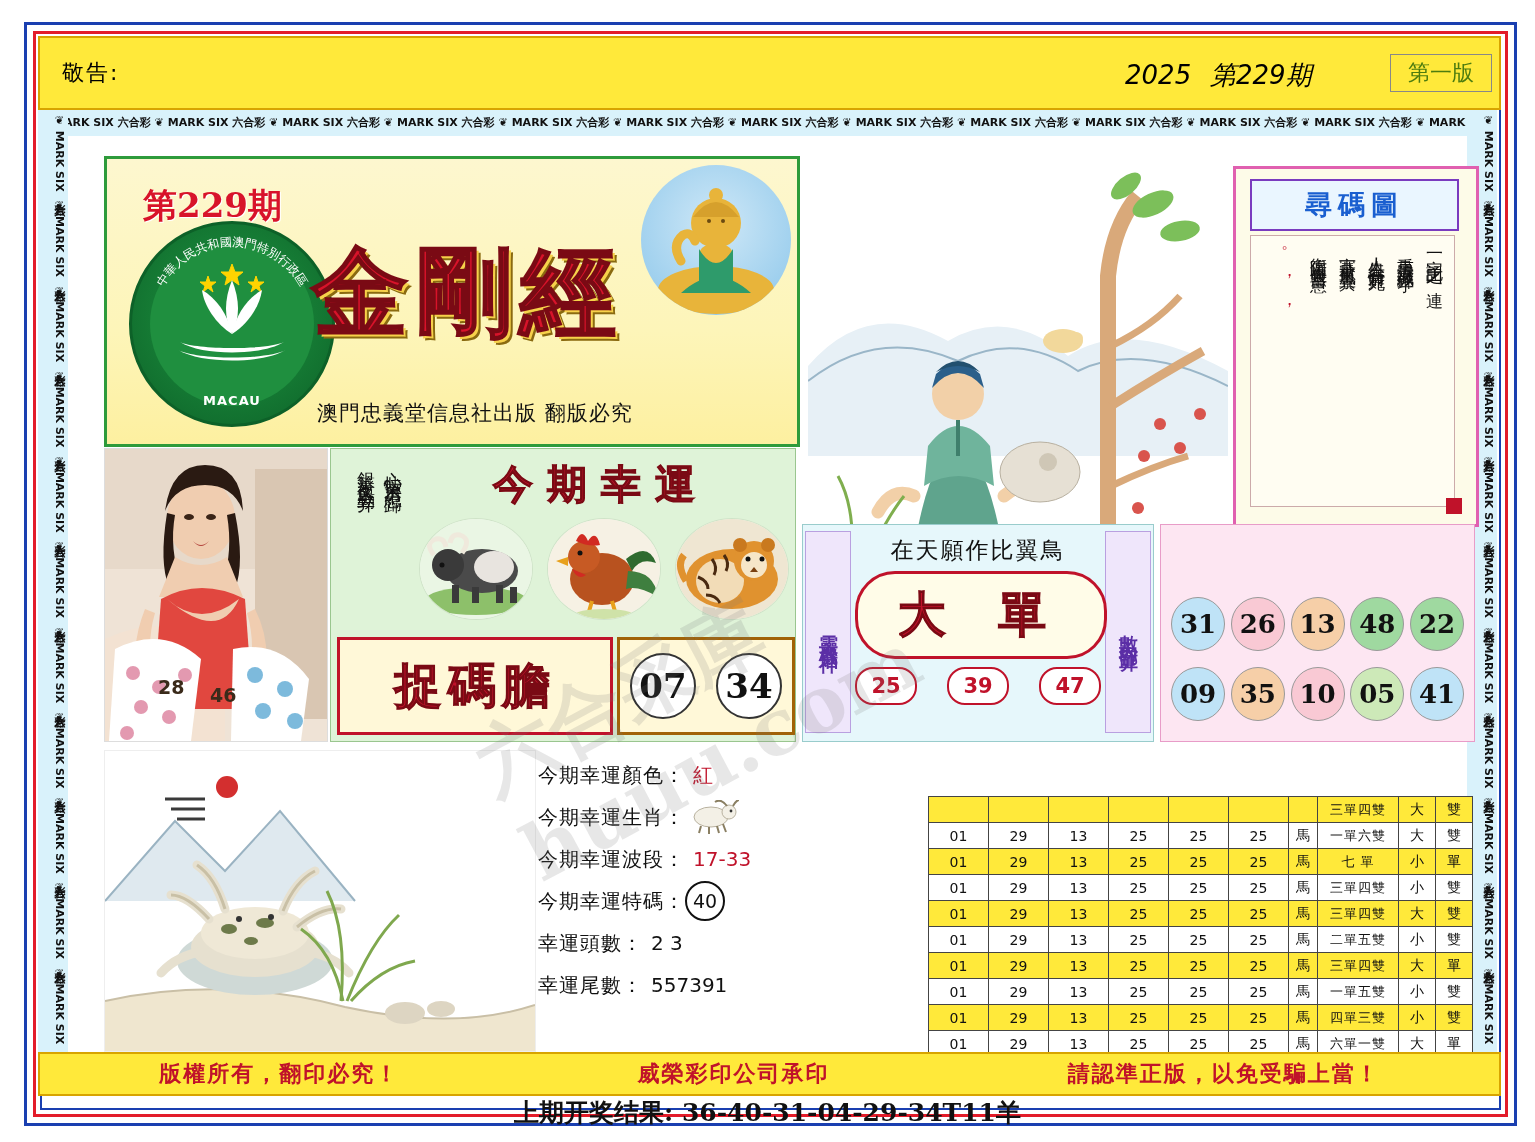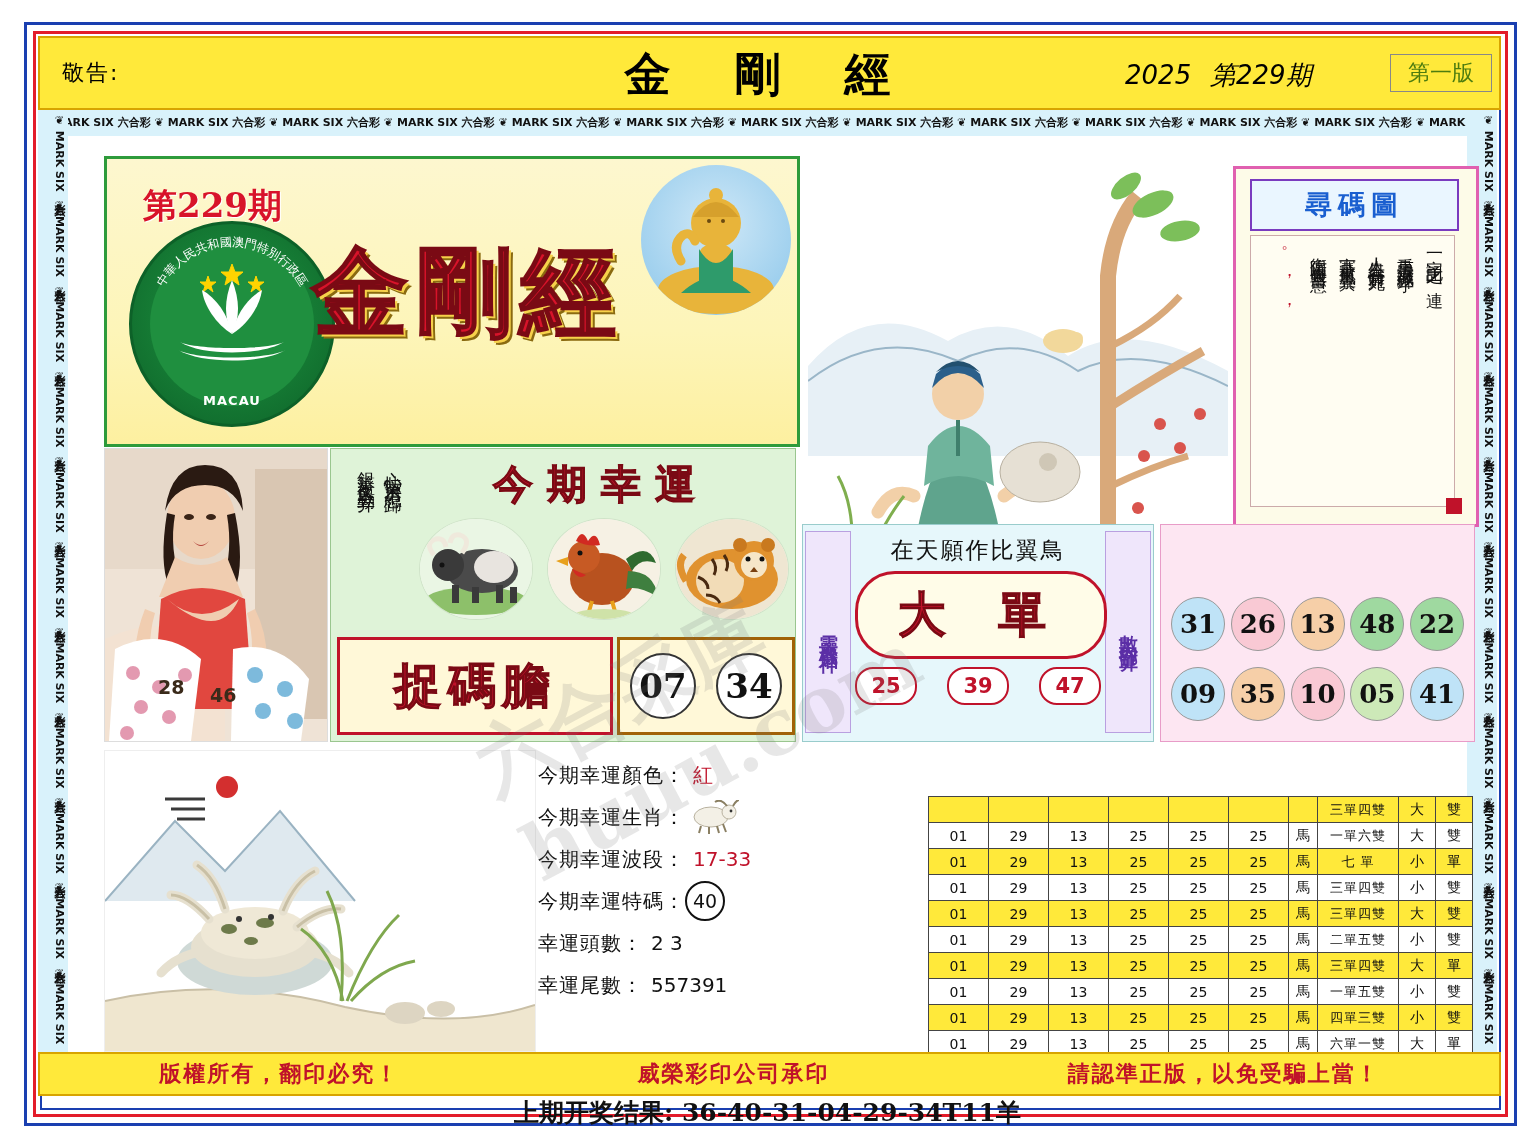--- a/index.html
+++ b/index.html
@@ -126,21 +126,20 @@
 <div id="page">
 
   <div class="frame-outer">
     <div class="frame-inner">
       <div class="frame-inner2"></div>
     </div>
   </div>
 
   <div class="header">
     <div class="hdr-note">敬告:</div>
-    <div class="hdr-title">金 剛 經</div>
     <div class="hdr-year">2025</div>
     <div class="hdr-issue">第229期</div>
     <div class="hdr-edition">第一版</div>
   </div>
 
   <div class="marksix-top" id="ms-top"><span>❦ MARK SIX 六合彩</span><span>❦ MARK SIX 六合彩</span><span>❦ MARK SIX 六合彩</span><span>❦ MARK SIX 六合彩</span><span>❦ MARK SIX 六合彩</span><span>❦ MARK SIX 六合彩</span><span>❦ MARK SIX 六合彩</span><span>❦ MARK SIX 六合彩</span><span>❦ MARK SIX 六合彩</span><span>❦ MARK SIX 六合彩</span><span>❦ MARK SIX 六合彩</span><span>❦ MARK SIX 六合彩</span><span>❦ MARK SIX 六合彩</span></div>
   <div class="marksix-left">
       <div class="vtext" id="ms-left">❦ MARK SIX 六合彩  ❦ MARK SIX 六合彩  ❦ MARK SIX 六合彩  ❦ MARK SIX 六合彩  ❦ MARK SIX 六合彩  ❦ MARK SIX 六合彩  ❦ MARK SIX 六合彩  ❦ MARK SIX 六合彩  ❦ MARK SIX 六合彩  ❦ MARK SIX 六合彩  ❦ MARK SIX 六合彩  ❦ MARK SIX 六合彩  </div>
     </div>
   <div class="marksix-right">
@@ -169,20 +168,21 @@
           <path d="M60 8 C52 28 52 46 60 62 C68 46 68 28 60 8Z" fill="#fff"></path>
           <path d="M60 62 C44 52 32 34 30 18 C44 26 56 42 60 62Z" fill="#fff"></path>
           <path d="M60 62 C76 52 88 34 90 18 C76 26 64 42 60 62Z" fill="#fff"></path>
           <path d="M8 70 C30 84 90 84 112 70 C96 78 24 78 8 70Z" fill="#fff"></path>
           <path d="M6 78 C30 92 90 92 114 78 C94 88 26 88 6 78Z" fill="#fff"></path>
         </svg>
         <div class="emblem-macau">MACAU</div>
       </div>
 
       <div class="mh-title">金剛經</div>
+      <div class="mh-sub">澳門忠義堂信息社出版    翻版必究</div>
 
       <div class="buddha">
         <svg viewBox="0 0 150 150" width="150" height="150">
           <ellipse cx="75" cy="125" rx="58" ry="24" fill="#e8b43a"></ellipse>
           <path d="M40 128 Q75 96 110 128 Z" fill="#2e9b6b"></path>
           <circle cx="75" cy="58" r="25" fill="#e8b43a"></circle>
           <path d="M52 52 Q75 22 98 52 Z" fill="#d6a02c"></path>
           <circle cx="75" cy="30" r="7" fill="#e8b43a"></circle>
           <rect x="58" y="80" width="34" height="42" rx="10" fill="#e8b43a"></rect>
           <path d="M58 84 Q75 112 92 84 L92 122 L58 122 Z" fill="#2e9b6b"></path>

